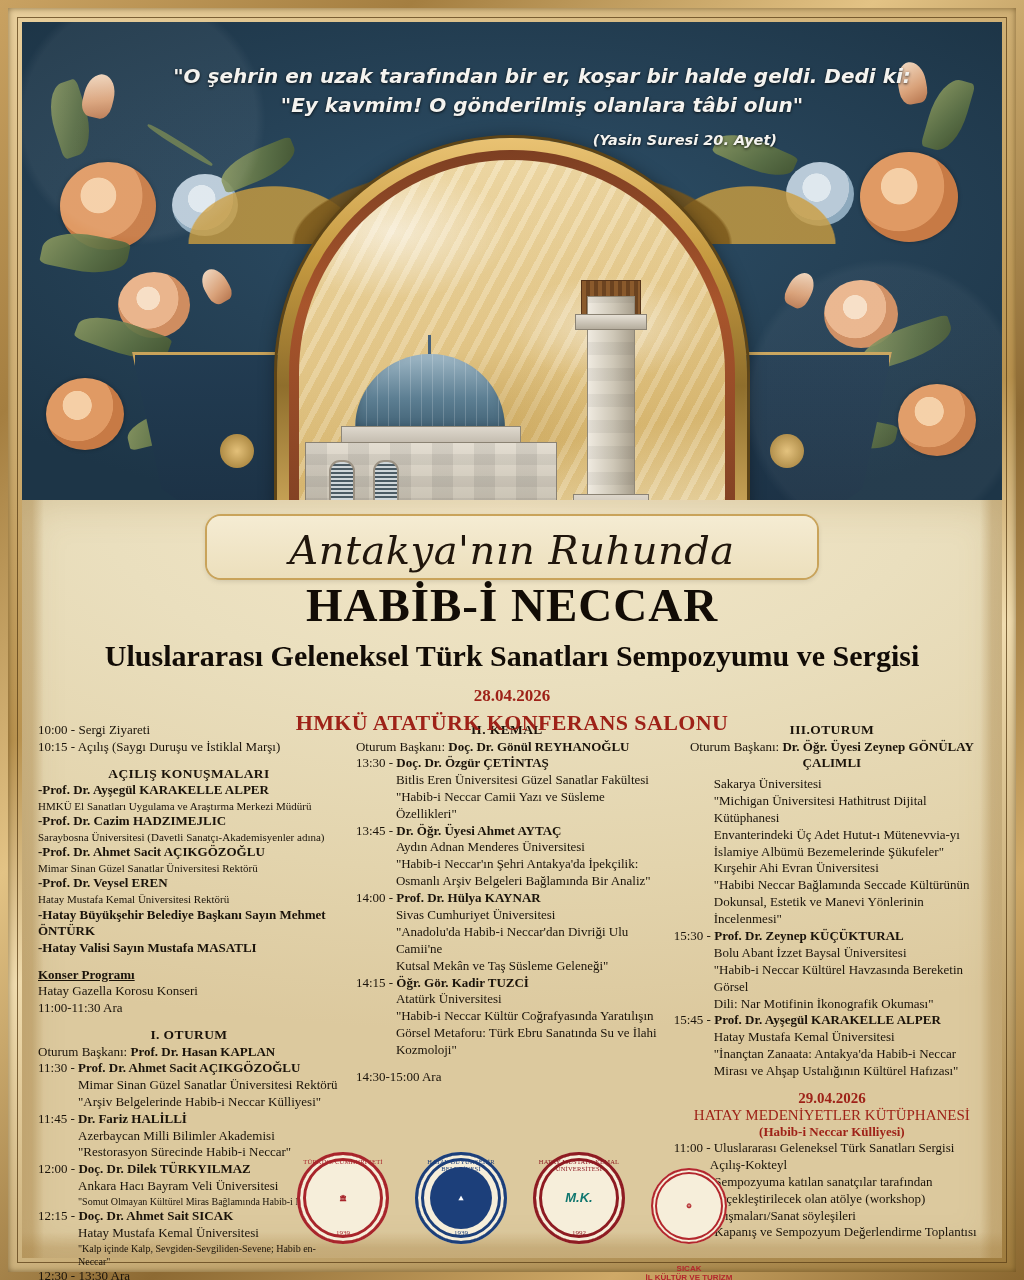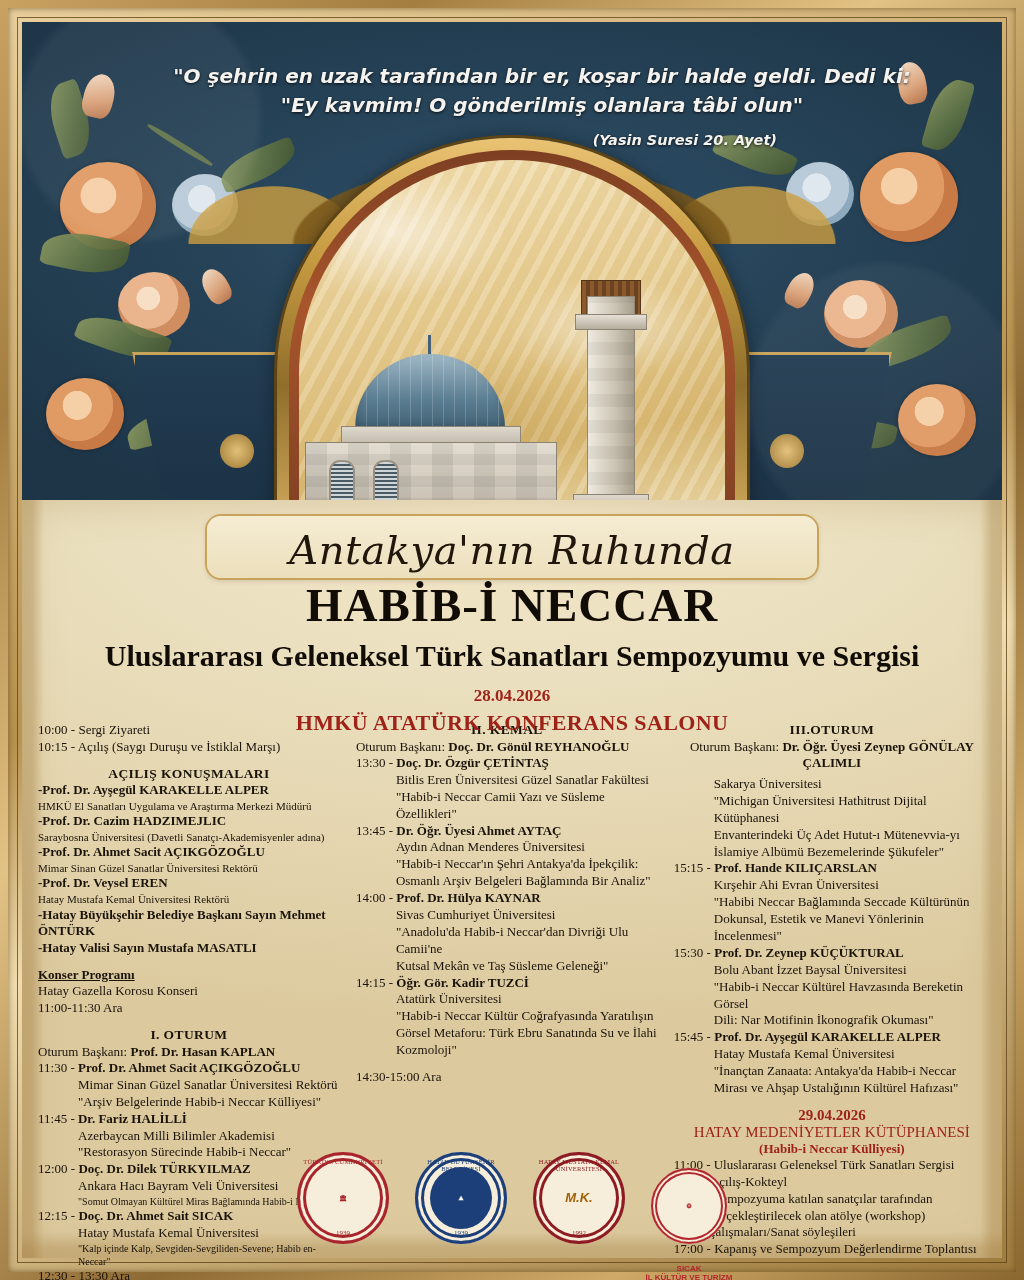--- a/index.html
+++ b/index.html
@@ -188,21 +188,21 @@
   .logo .ring{position:absolute;inset:0;border-radius:50%;}
   .l1 .ring{border:3px solid #a8252b;box-shadow:inset 0 0 0 3px #f6eeda, inset 0 0 0 6px #a8252b;}
   .l2 .ring{border:3px solid #1c3f7a;box-shadow:inset 0 0 0 3px #f6eeda, inset 0 0 0 6px #1c3f7a;}
   .l3 .ring{border:3px solid #8e1b22;box-shadow:inset 0 0 0 3px #f6eeda, inset 0 0 0 6px #8e1b22;}
   .l4 .ring{border:2px solid #b3272d;box-shadow:inset 0 0 0 2px #f6eeda, inset 0 0 0 4px #b3272d;}
   .logo-core{position:relative;width:62px;height:62px;border-radius:50%;
     display:flex;flex-direction:column;align-items:center;justify-content:center;
     line-height:1.05;font-family:"Liberation Sans",sans-serif;font-weight:bold;}
   .l1 .logo-core{color:#a8252b;}
   .l2 .logo-core{background:#1c3f7a;color:#fff;}
-  .l3 .logo-core{color:#a16207;font-style:italic;font-size:13px;}
+  .l3 .logo-core{color:#0f766e;font-style:italic;font-size:13px;}
   .l4 .logo-core{color:#b3272d;}
   .logo-caption{position:absolute;left:-14px;right:-14px;top:96px;text-align:center;
     font-family:"Liberation Sans",sans-serif;font-weight:bold;color:#b3272d;
     font-size:8px;line-height:1.15;}
   .logo-year{position:absolute;left:0;right:0;bottom:7px;text-align:center;font-size:7px;}
   .l1 .logo-year{color:#a8252b;}
   .l2 .logo-year{color:#1c3f7a;}
   .l3 .logo-year{color:#8e1b22;}
   .logo-arc{position:absolute;left:0;right:0;top:6px;text-align:center;font-size:6.5px;
     letter-spacing:.2px;}
@@ -380,21 +380,20 @@
         <div class="chair c-center">
           <span>Oturum Başkanı:</span>
           <b>Dr. Öğr. Üyesi Zeynep GÖNÜLAY ÇALIMLI</b>
         </div>
         <div class="gap-s"></div>
         <div id="c3-talks">
             <div class="line ind">Sakarya Üniversitesi</div>
             <div class="line ind">"Michigan Üniversitesi Hathitrust Dijital Kütüphanesi</div>
             <div class="line ind">Envanterindeki Üç Adet  Hutut-ı Mütenevvia-yı</div>
             <div class="line ind">İslamiye Albümü Bezemelerinde Şükufeler"</div>
-            <div class="line"><span>15:15 - </span><b>Prof. Hande KILIÇARSLAN</b></div>
             <div class="line ind">Kırşehir Ahi Evran Üniversitesi</div>
             <div class="line ind">"Habibi Neccar Bağlamında Seccade Kültürünün</div>
             <div class="line ind">Dokunsal, Estetik ve Manevi Yönlerinin İncelenmesi"</div>
             <div class="line"><span>15:30 - </span><b>Prof. Dr. Zeynep KÜÇÜKTURAL</b></div>
             <div class="line ind">Bolu Abant İzzet Baysal Üniversitesi</div>
             <div class="line ind">"Habib-i Neccar Kültürel Havzasında Bereketin Görsel</div>
             <div class="line ind">Dili: Nar Motifinin İkonografik Okuması"</div>
             <div class="line"><span>15:45 - </span><b>Prof. Dr. Ayşegül KARAKELLE ALPER</b></div>
             <div class="line ind">Hatay Mustafa Kemal Üniversitesi</div>
             <div class="line ind">"İnançtan Zanaata: Antakya'da Habib-i Neccar</div>

